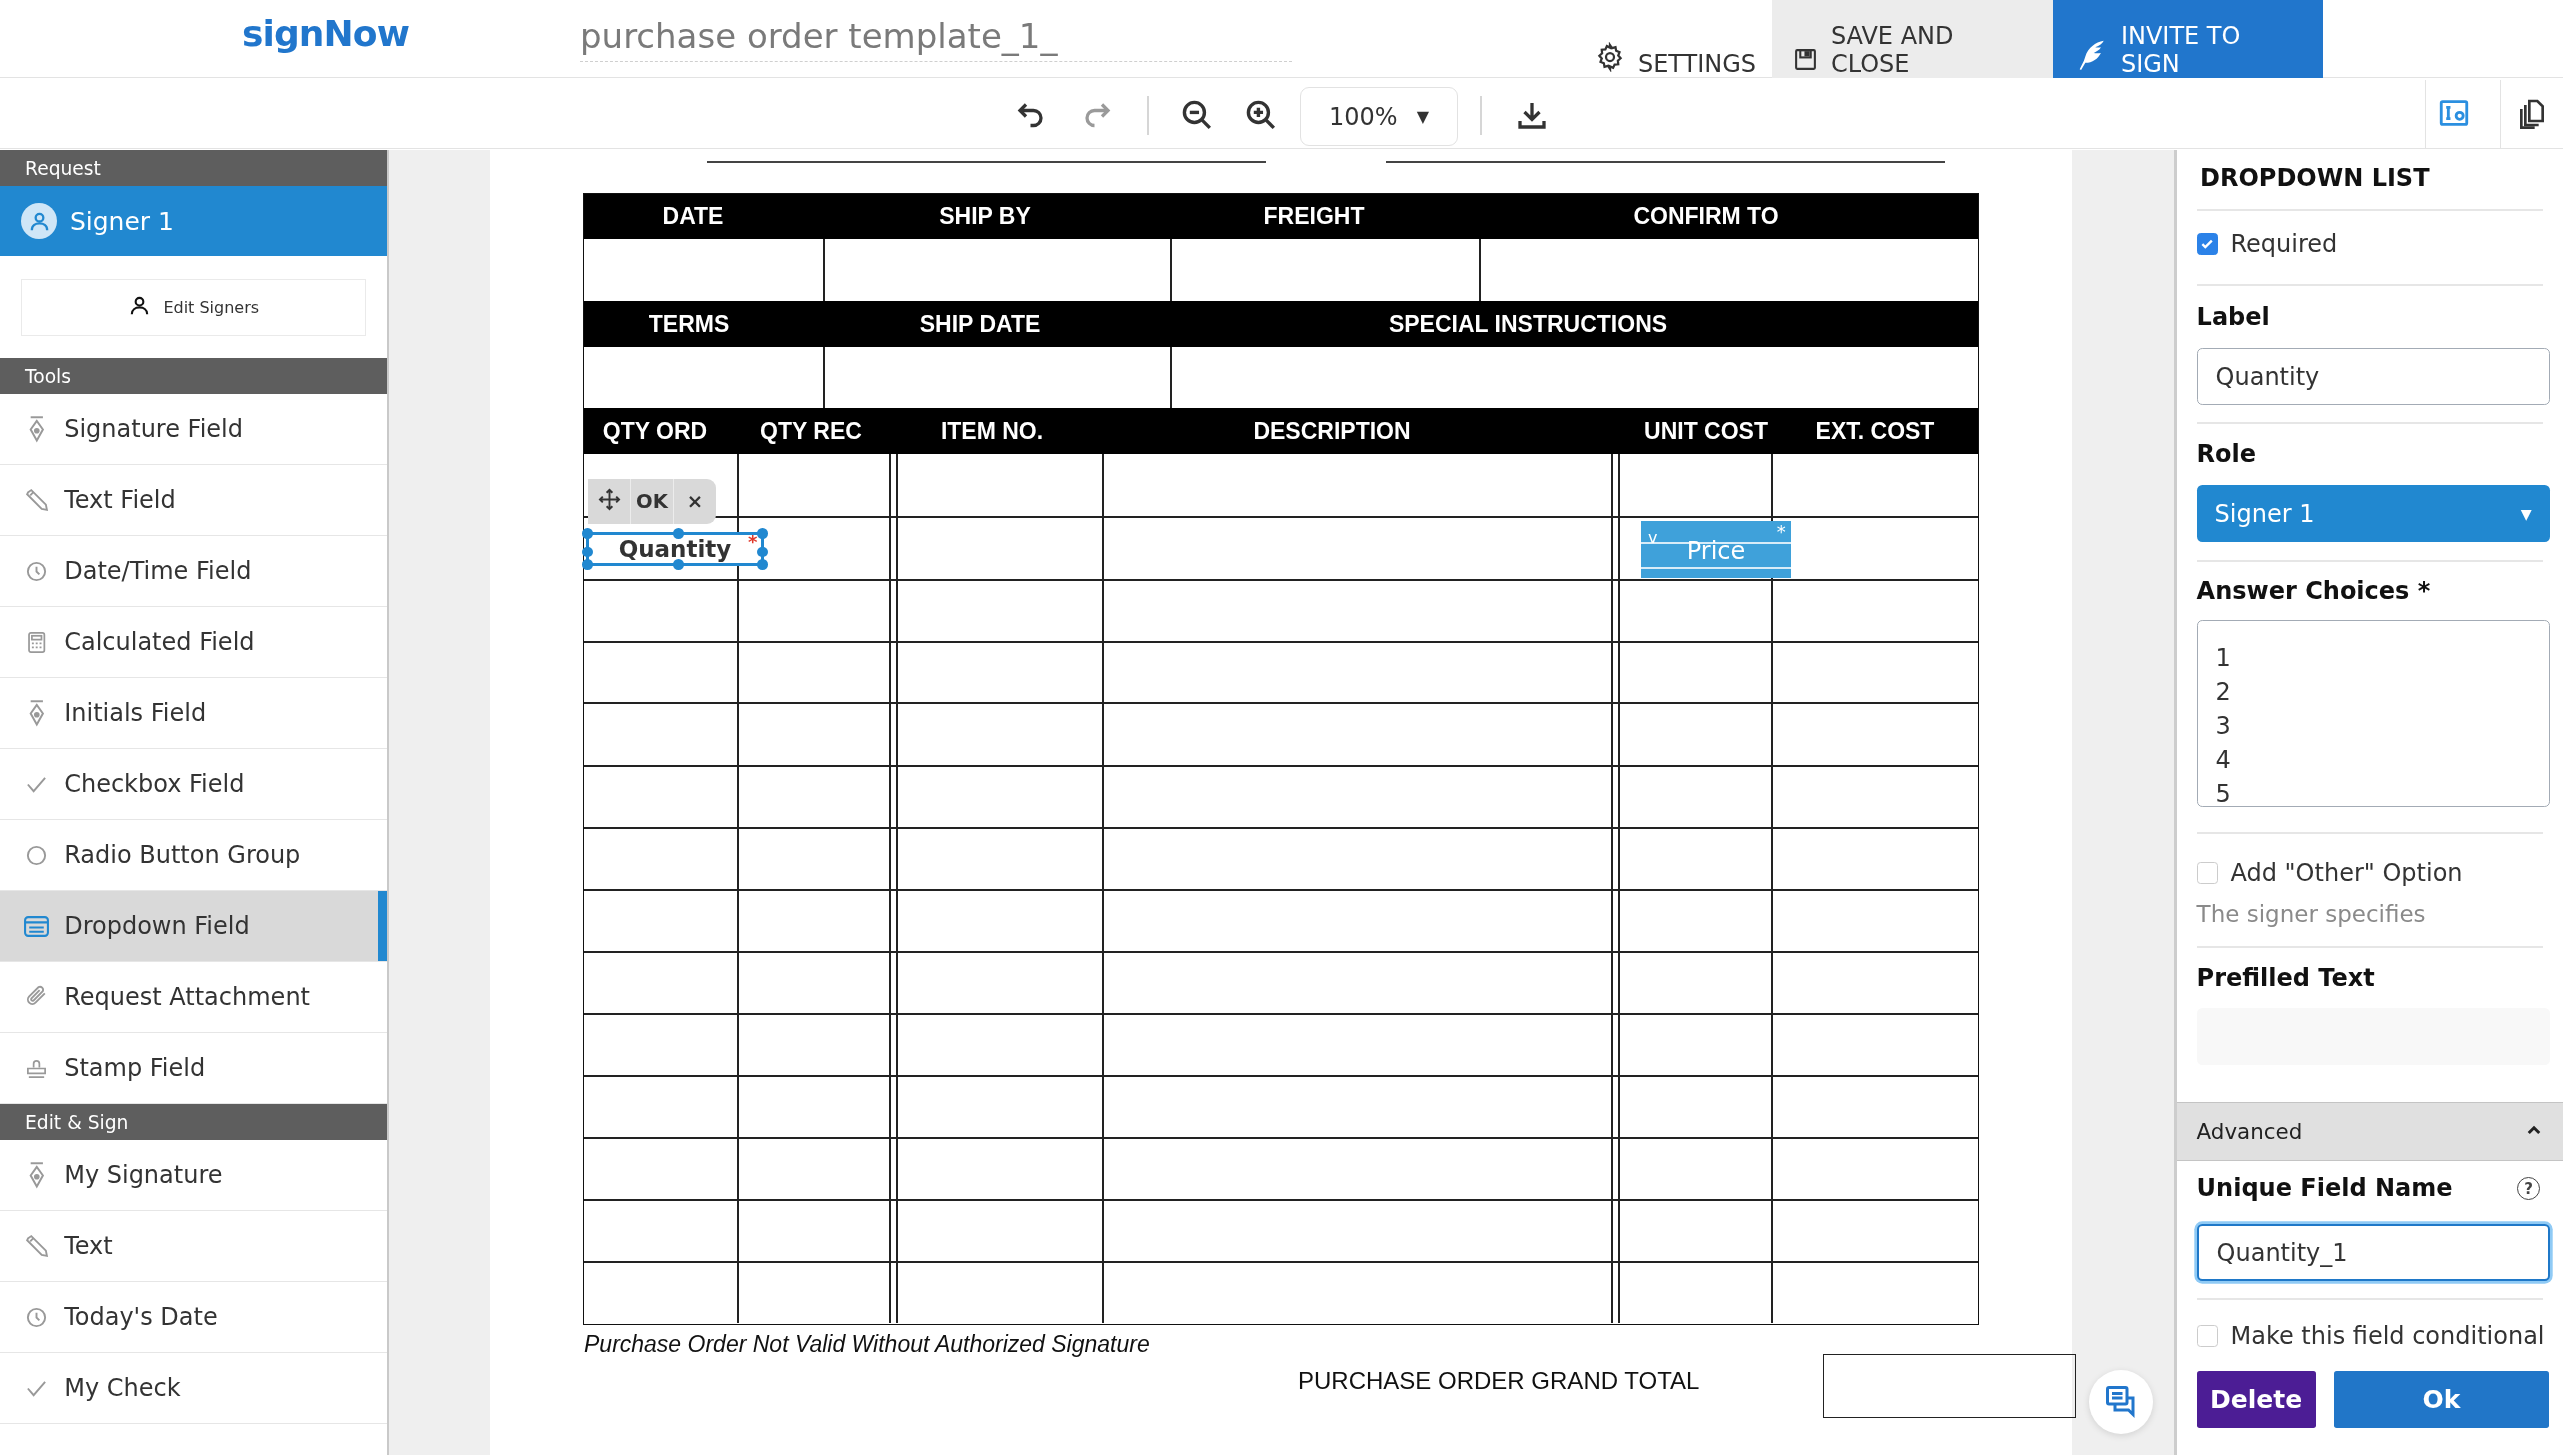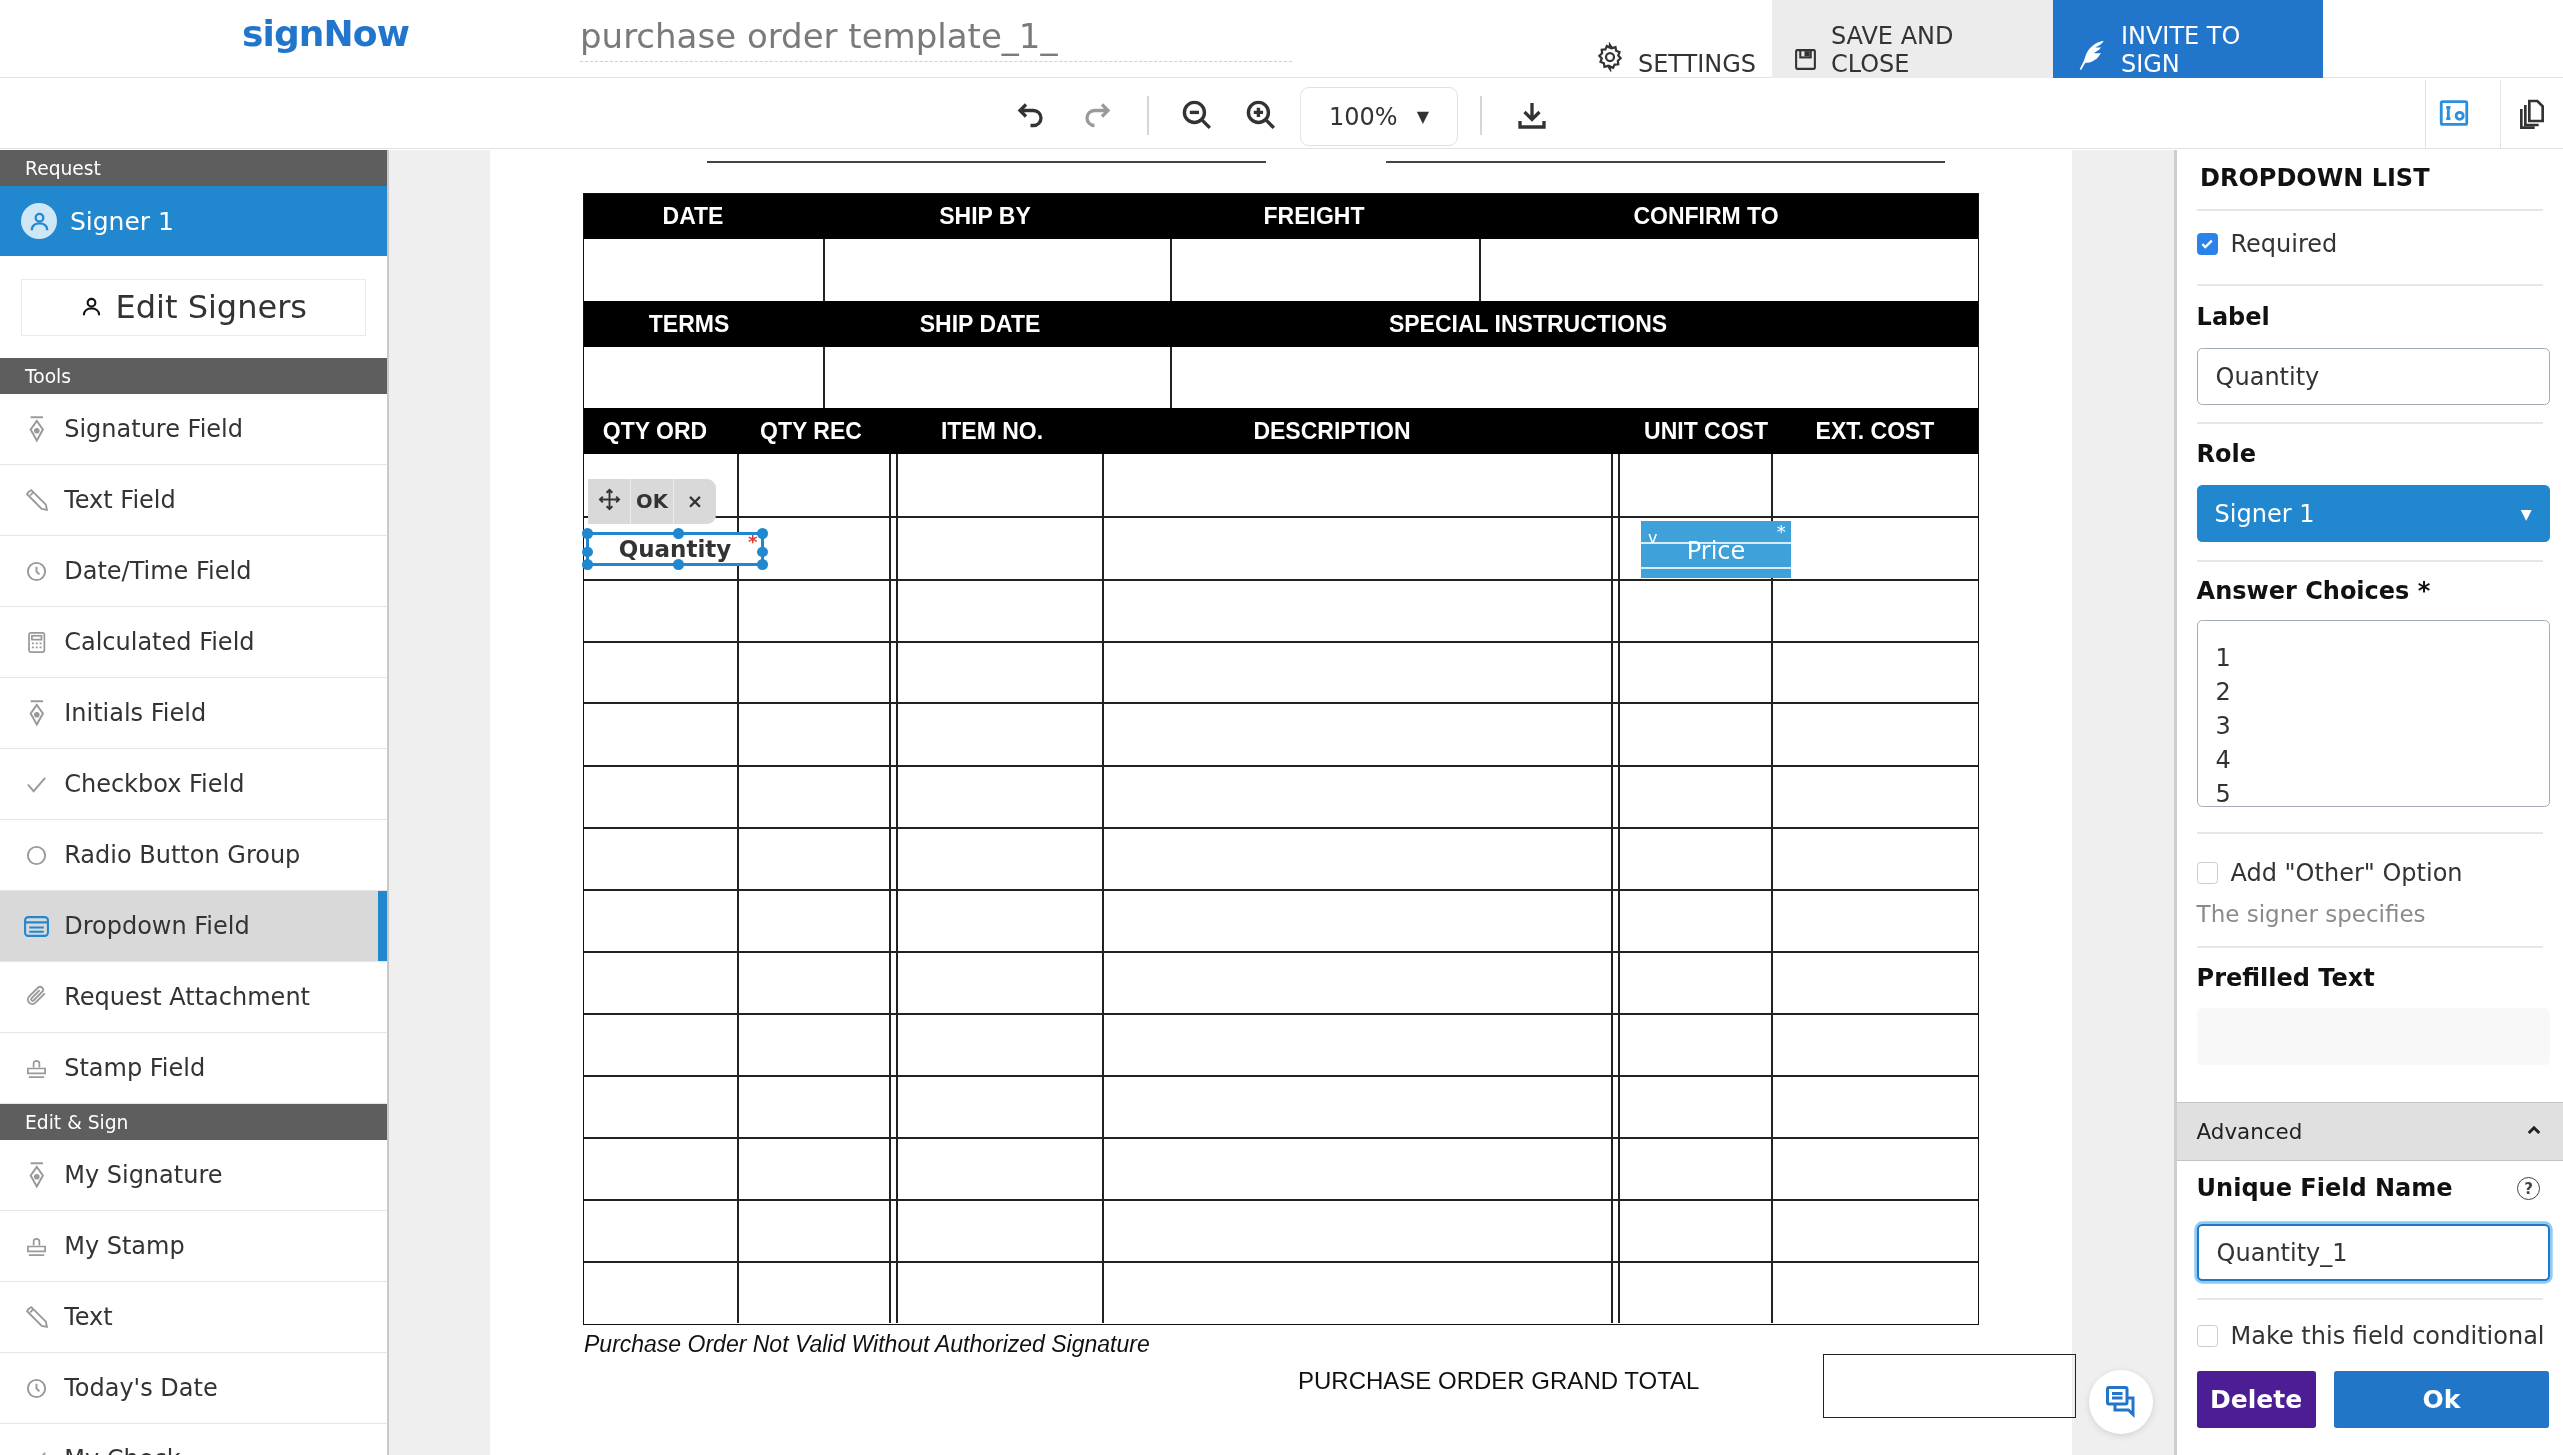--- a/index.html
+++ b/index.html
@@ -15,21 +15,21 @@
   .tb-icon { position: absolute; top: 12.5px; width: 45px; height: 45px; display: flex; align-items: center; justify-content: center; }
   .zoom-select { position: absolute; left: 1300px; top: 7.1px; width: 158px; height: 59px; border: 1.8px solid #e2e2e2; border-radius: 9px; display: flex; align-items: center; justify-content: space-between; padding: 0 28px; font-size: 24px; color: #333; }
   .tb-sep { position: absolute; top: 16px; width: 1.8px; height: 39px; background: #d6d6d6; }
   .tb-right { position: absolute; top: 0; height: 69px; width: 57px; border-left: 1.8px solid #e3e3e3; display: flex; align-items: center; justify-content: center; }
 
   .sidebar { position: absolute; left: 0; top: 150px; width: 389px; height: 1306px; background: #fff; border-right: 2.7px solid #c9c9c9; overflow: hidden; }
   .sec-head { height: 36px; background: #5e5e5e; color: #fff; font-size: 18.7px; padding-left: 25px; display: flex; align-items: center; }
   .signer-row { height: 70px; background: #2188d0; color: #fff; display: flex; align-items: center; padding-left: 21.4px; gap: 12.5px; font-size: 25px; }
   .avatar { width: 36px; height: 36px; border-radius: 50%; background: #cfe6f7; display: flex; align-items: center; justify-content: center; }
   .edit-wrap { height: 102px; display: flex; align-items: center; padding: 0 21.4px; }
-  .edit-btn { width: 345px; height: 57px; border: 1.8px solid #eaeaea; display: flex; align-items: center; justify-content: center; gap: 12.5px; font-size: 32px; color: #333; background: #fff; }
+  .edit-btn { width: 345px; height: 57px; border: 1.8px solid #eaeaea; display: flex; align-items: center; justify-content: center; gap: 12.5px; font-size: 16px; color: #333; background: #fff; }
   .tool-item { height: 71px; border-bottom: 1.8px solid #e6e6e6; display: flex; align-items: center; padding-left: 23px; gap: 14.2px; font-size: 24px; color: #333; position: relative; }
   .tool-item.active { background: #d9d9d9; }
   .tool-item.active::after { content: ""; position: absolute; right: 0; top: 0; width: 9px; height: 100%; background: #2188d0; }
   .tool-icon { width: 27px; height: 27px; display: flex; align-items: center; justify-content: center; }
 
   .canvas { position: absolute; left: 389px; top: 150px; width: 1785px; height: 1306px; background: #efefef; overflow: hidden; }
   .page { position: absolute; left: 101px; top: 0; width: 1582px; height: 1306px; background: #fff; }
   .sigline { position: absolute; top: 10.7px; height: 2.7px; background: #444; }
   .pg-table { position: absolute; left: 93px; width: 1396px; border: 1.8px solid #111; }
   .hdr { position: absolute; background: #000; color: #fff; font-family: "Liberation Sans", sans-serif; font-weight: bold; font-size: 23px; display: flex; align-items: center; }
@@ -288,30 +288,20 @@
         <svg width="19.6" height="27" viewBox="0 0 16 22" fill="none" stroke="#999" stroke-width="1.6">
           <path d="M3 1h10"></path>
           <path d="M8 4L3 11l5 9 5-9z"></path>
           <circle cx="8" cy="12" r="1.5" fill="#999"></circle>
         </svg>
       </span>
     <span>My Signature</span>
   </div>
   <div class="tool-item">
     <span class="tool-icon">
-        <svg width="23" height="25" viewBox="0 0 24 26" fill="none" stroke="#999" stroke-width="1.8">
-          <path d="M9 12V8a3 3 0 1 1 6 0v4"></path>
-          <path d="M3 13h18v5H3z"></path>
-          <path d="M4 22h16"></path>
-        </svg>
-      </span>
-    <span>My Stamp</span>
-  </div>
-  <div class="tool-item">
-    <span class="tool-icon">
         <svg width="25" height="25" viewBox="0 0 24 24" fill="none" stroke="#999" stroke-width="1.8">
           <path d="M4 4l3-2 14 14 1 5-5-1L3 6z"></path>
           <path d="M6 7l3-3"></path>
         </svg>
       </span>
     <span>Text</span>
   </div>
   <div class="tool-item">
     <span class="tool-icon">
         <svg width="23" height="23" viewBox="0 0 24 24" fill="none" stroke="#999" stroke-width="2">

